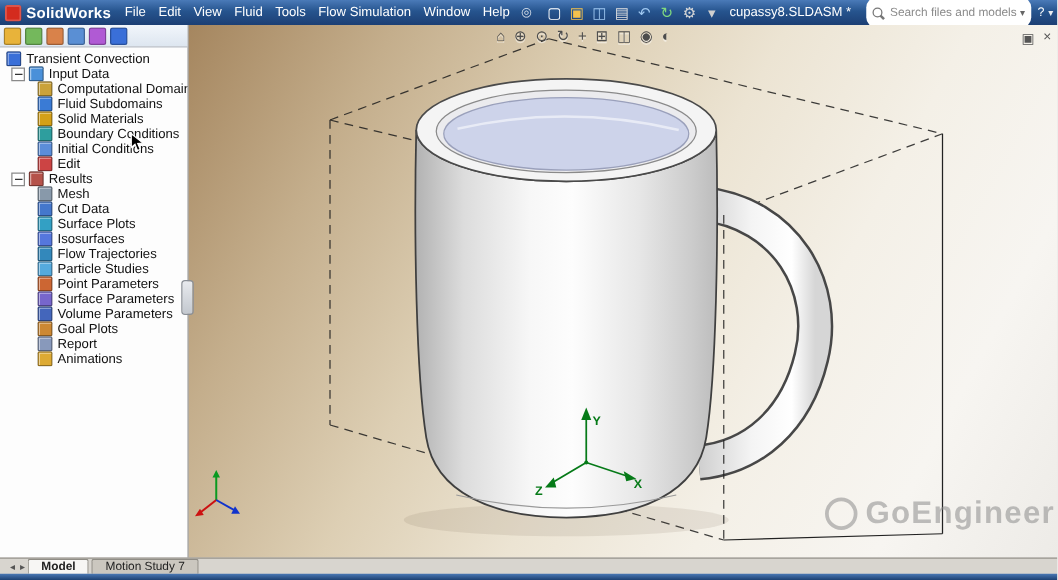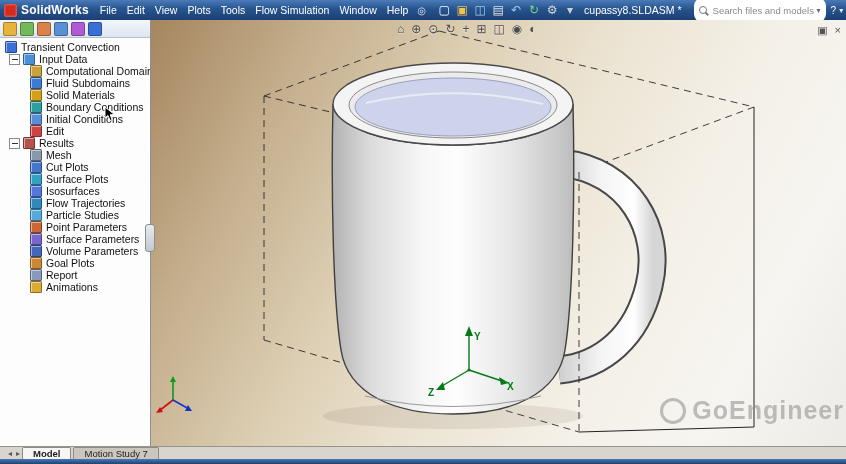--- a/index.html
+++ b/index.html
@@ -86,21 +86,21 @@
 
   <div class="titlebar">
     <div class="logo">
       <span class="logo-mark"></span>
       <span class="logo-text">SolidWorks</span>
     </div>
     <nav class="menus" id="menus">
         <span class="menu-item">File</span>
         <span class="menu-item">Edit</span>
         <span class="menu-item">View</span>
-        <span class="menu-item">Plots</span>
+        <span class="menu-item">Fluid</span>
         <span class="menu-item">Tools</span>
         <span class="menu-item">Flow Simulation</span>
         <span class="menu-item">Window</span>
         <span class="menu-item">Help</span>
       </nav>
     <span class="pin">◎</span>
     <div class="tb-icons" id="tbicons">
         <span class="tb-ico" style="color: rgb(255, 255, 255);">▢</span>
         <span class="tb-ico" style="color: rgb(242, 193, 78);">▣</span>
         <span class="tb-ico" style="color: rgb(158, 199, 240);">◫</span>
@@ -168,21 +168,21 @@
           <span class="t-exp"></span>
           <span class="t-ico" style="background: rgb(181, 82, 74);"></span>
           <span class="t-label">Results</span>
         </div>
         <div class="trow item">
           <span class="t-ico" style="background: rgb(136, 153, 170);"></span>
           <span class="t-label">Mesh</span>
         </div>
         <div class="trow item">
           <span class="t-ico" style="background: rgb(68, 119, 204);"></span>
-          <span class="t-label">Cut Plots</span>
+          <span class="t-label">Cut Data</span>
         </div>
         <div class="trow item">
           <span class="t-ico" style="background: rgb(51, 160, 196);"></span>
           <span class="t-label">Surface Plots</span>
         </div>
         <div class="trow item">
           <span class="t-ico" style="background: rgb(85, 119, 221);"></span>
           <span class="t-label">Isosurfaces</span>
         </div>
         <div class="trow item">

